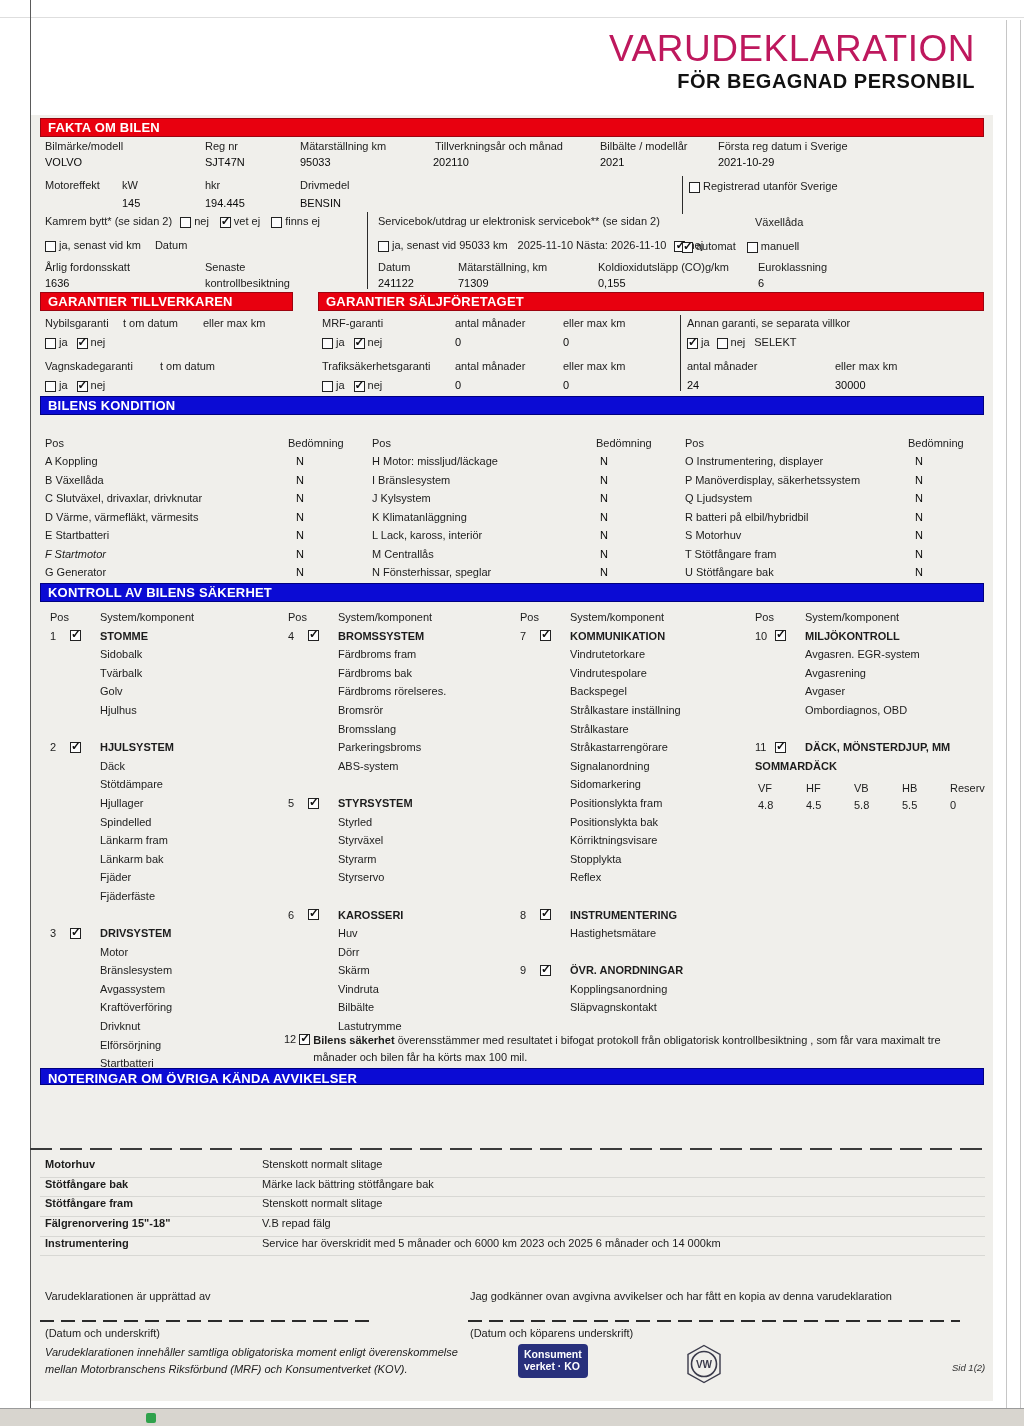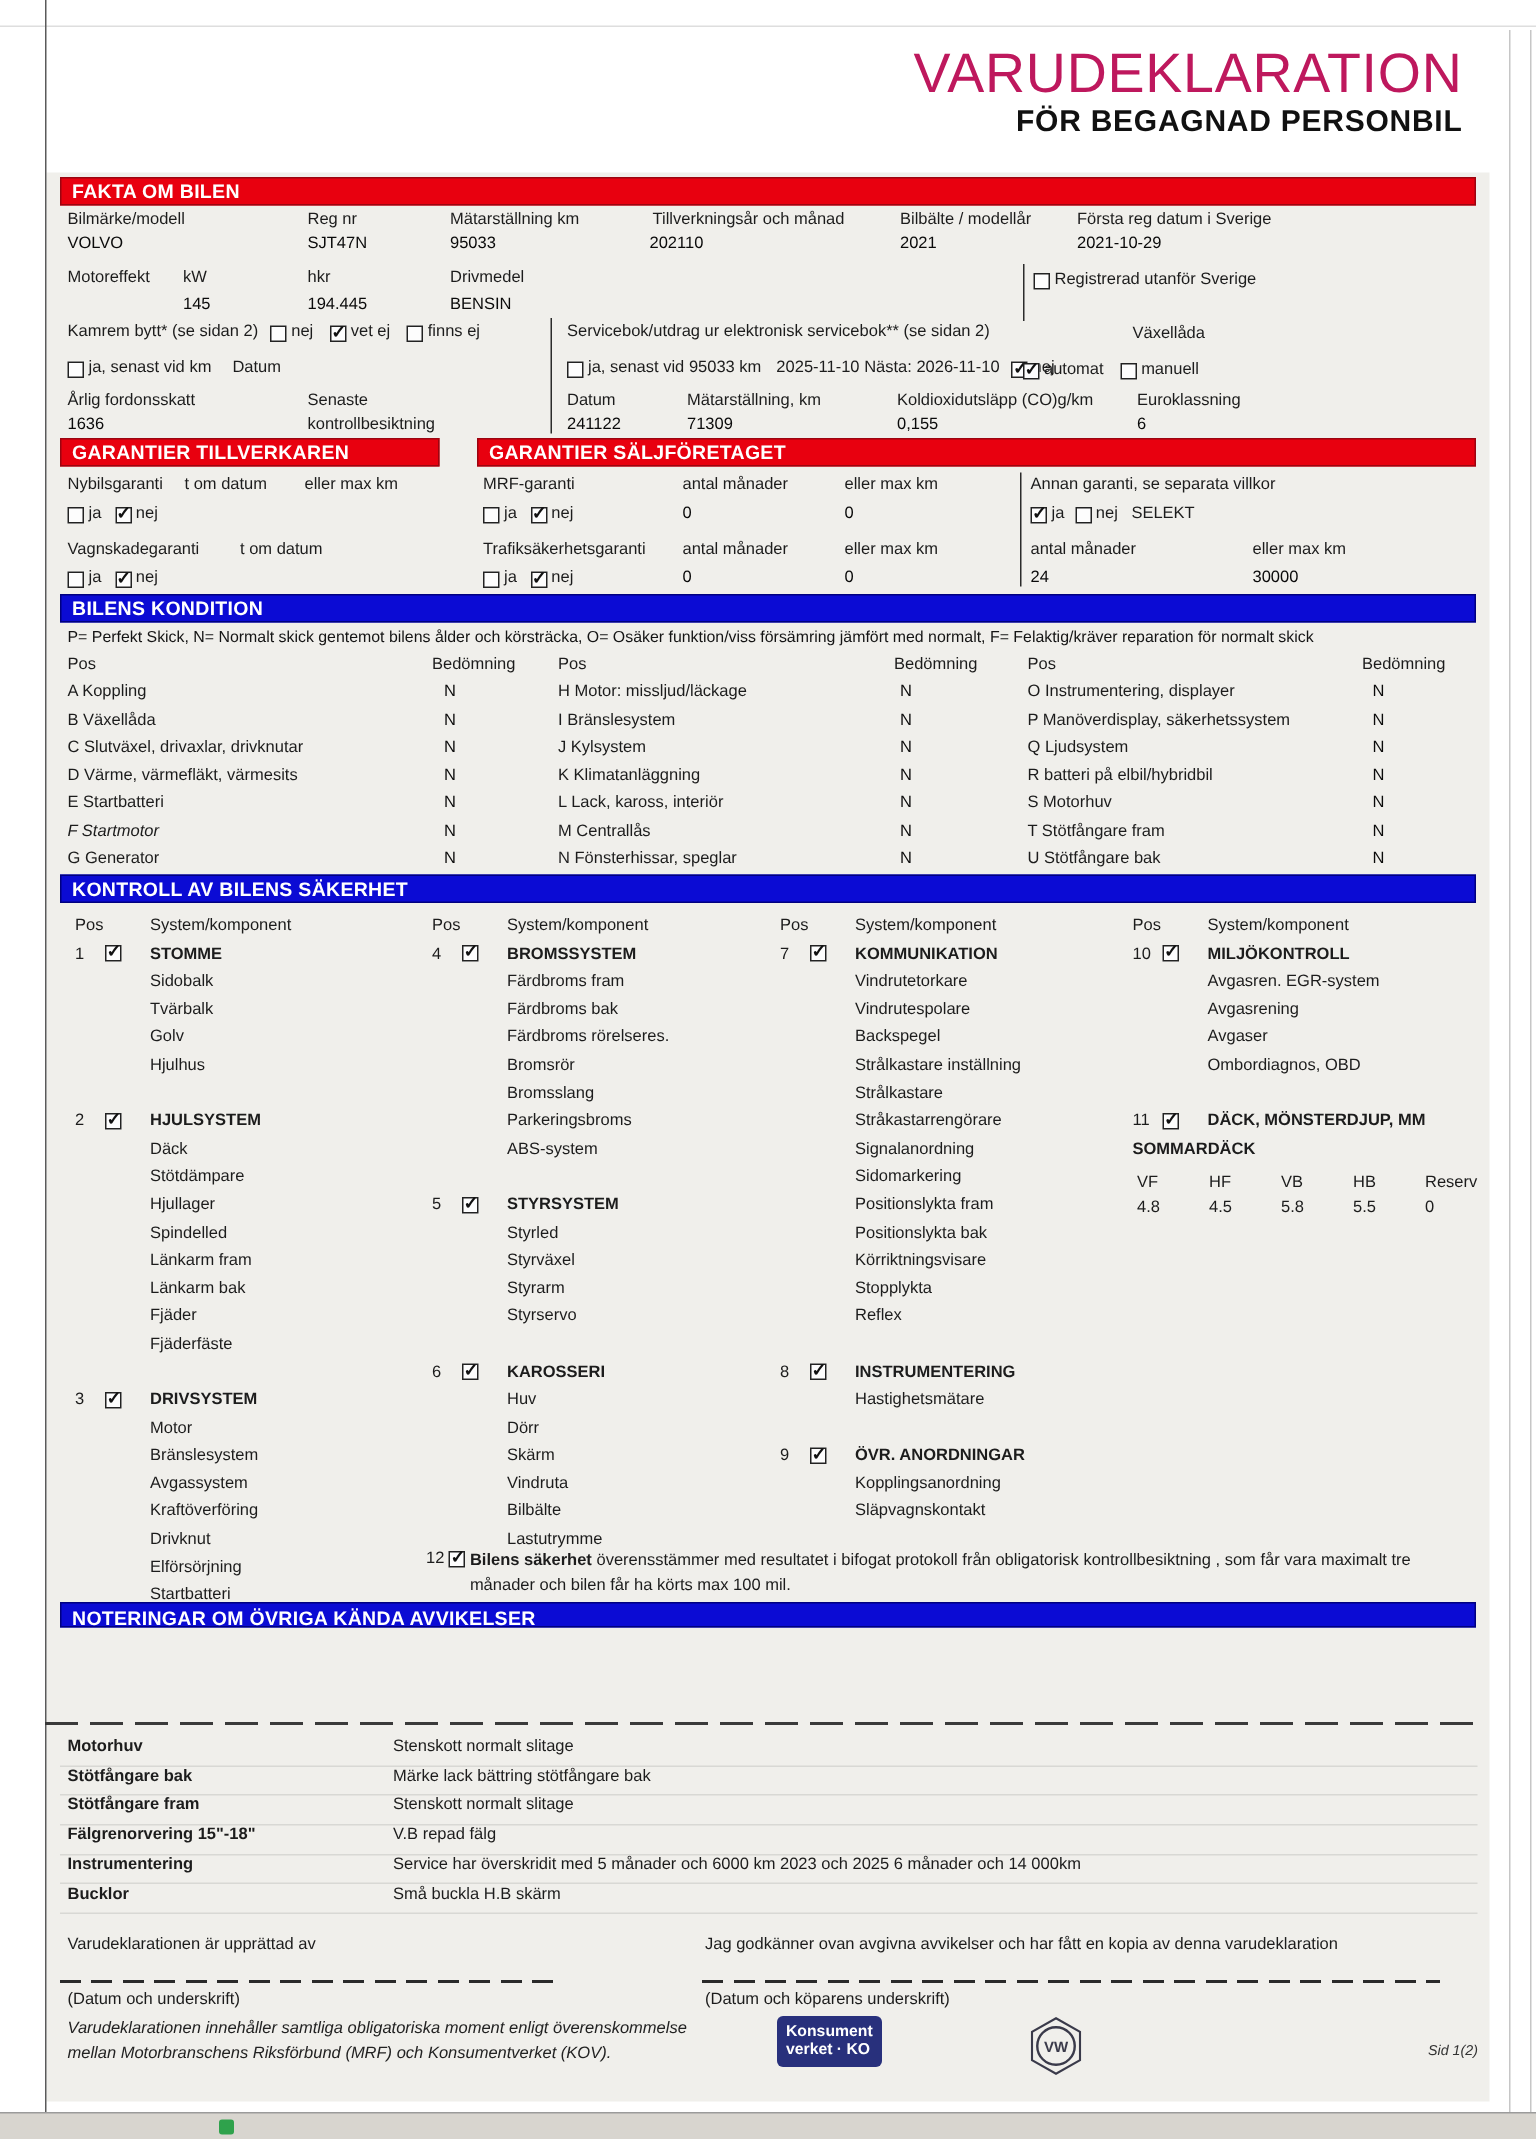--- a/index.html
+++ b/index.html
@@ -226,21 +226,20 @@
       <span class="cb"></span>
       <span>ja</span>
       <span style="display: inline-block; width: 3px;"></span>
       <span class="cb checked"></span>
       <span>nej</span>
     </div>
     <div class="val abs" style="left: 455px; top: 379px;">0</div>
     <div class="val abs" style="left: 563px; top: 379px;">0</div>
     <div class="val abs" style="left: 687px; top: 379px;">24</div>
     <div class="val abs" style="left: 835px; top: 379px;">30000</div>
-    <div class="legend abs" style="left: 45px; top: 419px;">P= Perfekt Skick, N= Normalt skick gentemot bilens ålder och körsträcka, O= Osäker funktion/viss försämring jämfört med normalt, F= Felaktig/kräver reparation för normalt skick</div>
     <div class="lbl abs" style="left: 45px; top: 437px;">Pos</div>
     <div class="lbl abs" style="left: 288px; top: 437px;">Bedömning</div>
     <div class="lbl abs" style="left: 45px; top: 455px;">A Koppling</div>
     <div class="val abs" style="left: 296px; top: 455px;">N</div>
     <div class="lbl abs" style="left: 45px; top: 473.5px;">B Växellåda</div>
     <div class="val abs" style="left: 296px; top: 473.5px;">N</div>
     <div class="lbl abs" style="left: 45px; top: 492px;">C Slutväxel, drivaxlar, drivknutar</div>
     <div class="val abs" style="left: 296px; top: 492px;">N</div>
     <div class="lbl abs" style="left: 45px; top: 510.5px;">D Värme, värmefläkt, värmesits</div>
     <div class="val abs" style="left: 296px; top: 510.5px;">N</div>
@@ -674,17 +673,13 @@
       <span>Stenskott normalt slitage</span>
     </div>
     <div class="note-row abs" style="left: 40px; top: 1217.1px;">
       <span class="note-label">Fälgrenorvering 15"-18"</span>
       <span>V.B repad fälg</span>
     </div>
     <div class="note-row abs" style="left: 40px; top: 1236.8px;">
       <span class="note-label">Instrumentering</span>
       <span>Service har överskridit med 5 månader och 6000 km 2023 och 2025 6 månader och 14 000km</span>
     </div>
-    <div class="note-row abs" style="left: 40px; top: 1256.5px;">
-      <span class="note-label">Bucklor</span>
-      <span>Små buckla H.B skärm</span>
-    </div>
   </div>
 
 </body></html>

